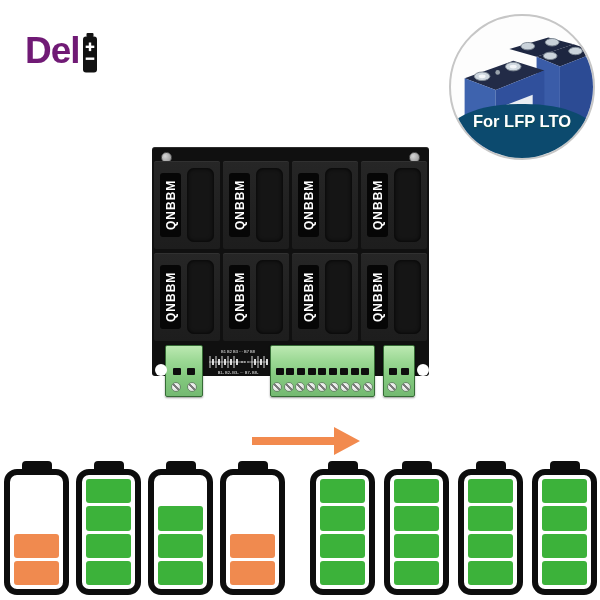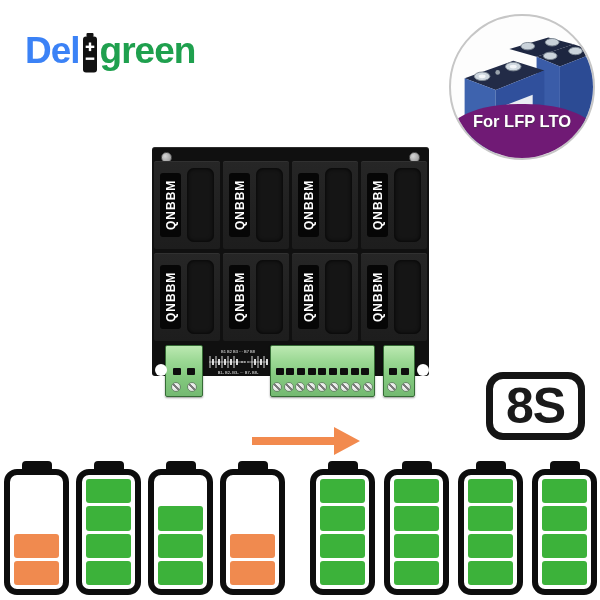--- a/index.html
+++ b/index.html
@@ -71,31 +71,30 @@
             border:6px solid #0d0d0d;border-radius:13px;background:#fff;
             padding:4px;display:flex;flex-direction:column;gap:3px;}
   .bat-seg{flex:1;border-radius:3px;}
 </style>
 </head>
 <body>
 
 <div class="canvas">
 
   <div class="logo">
-    <span class="logo-dark" style="color: #3b82f6;">Del</span>
+    <span class="logo-dark" style="color: #701a75;">Del</span>
     <span class="logo-batt">
       <svg width="16" height="40" viewBox="0 0 16 40">
         <rect x="4.5" y="0" width="7" height="4" rx="1" fill="#121212"></rect>
         <rect x="1" y="3.5" width="14" height="36" rx="3" fill="#121212"></rect>
         <rect x="6.8" y="9.5" width="2.4" height="8.6" fill="#fff"></rect>
         <rect x="3.7" y="12.6" width="8.6" height="2.4" fill="#fff"></rect>
         <rect x="3.7" y="24.5" width="8.6" height="2.4" fill="#fff"></rect>
       </svg>
     </span>
-    <span class="logo-green" style="color: rgb(31, 160, 78);">green</span>
   </div>
 
   <div class="cell-photo">
     <svg class="cells-svg" viewBox="0 0 146 146">
 
       <polygon points="60,34 100,22 126,29 88,42" fill="#1e2742"></polygon>
       <ellipse cx="79" cy="31" rx="7" ry="3.8" fill="#c9d2da" stroke="#7e8894" stroke-width="1"></ellipse>
       <ellipse cx="104" cy="27" rx="7" ry="3.8" fill="#c9d2da" stroke="#7e8894" stroke-width="1"></ellipse>
 
       <polygon points="88,42 126,29 150,37 112,52" fill="#1d2640"></polygon>
@@ -107,21 +106,21 @@
       <polygon points="14,64 64,46 96,56 46,76" fill="#222b47"></polygon>
       <polygon points="14,64 46,76 46,142 14,128" fill="#3e63ae"></polygon>
       <polygon points="46,76 96,56 96,122 46,142" fill="#30509c"></polygon>
       <polygon points="55,92 84,81 84,98 55,110" fill="#e9edf3"></polygon>
       <ellipse cx="32" cy="62" rx="8" ry="4.4" fill="#cfd8e0" stroke="#7e8894" stroke-width="1"></ellipse>
       <ellipse cx="32" cy="62" rx="3.6" ry="1.9" fill="#f3f6f9"></ellipse>
       <ellipse cx="64" cy="52" rx="8" ry="4.4" fill="#cfd8e0" stroke="#7e8894" stroke-width="1"></ellipse>
       <ellipse cx="64" cy="52" rx="3.6" ry="1.9" fill="#f3f6f9"></ellipse>
       <circle cx="48" cy="58" r="2.4" fill="#9aa3ad"></circle>
     </svg>
-    <div class="cell-banner" style="background: #701a75;">
+    <div class="cell-banner" style="background: #0c4a6e;">
       <div>For LFP LTO</div>
     </div>
   </div>
 
   <div class="board">
     <div class="screw screw-tl"></div>
     <div class="screw screw-tr"></div>
     <div class="modules" id="modules">
         <div class="module">
           <div class="module-plate">QNBBM</div>
@@ -230,21 +229,20 @@
         <div class="screwrow">
           <span class="tscrew"></span>
           <span class="tscrew"></span>
         </div>
       </div>
 
     <div class="hole hole-bl"></div>
     <div class="hole hole-br"></div>
   </div>
 
-  <div class="badge8s">8S</div>
 
   <svg class="arrow" viewBox="0 0 112 34">
     <path d="M2 13 H84 V3 L110 17 L84 31 V21 H2 Z" fill="#f28a4e"></path>
   </svg>
 
   <div id="batteries">
       <div class="battery" style="left: 4px;">
         <div class="bat-cap"></div>
         <div class="bat-body">
           <div class="bat-seg"></div>

